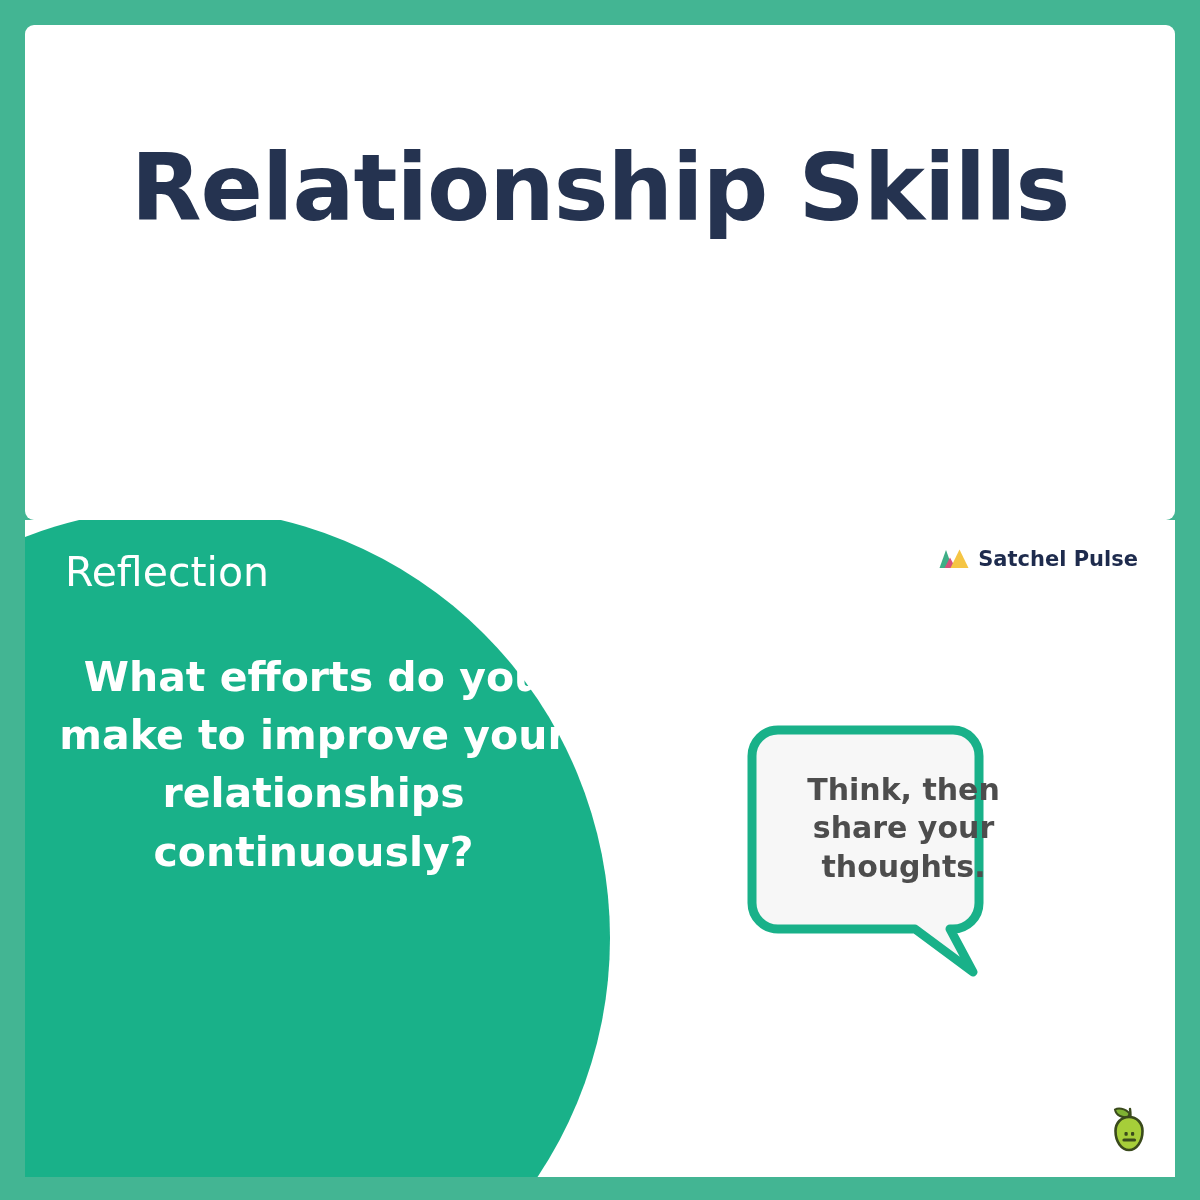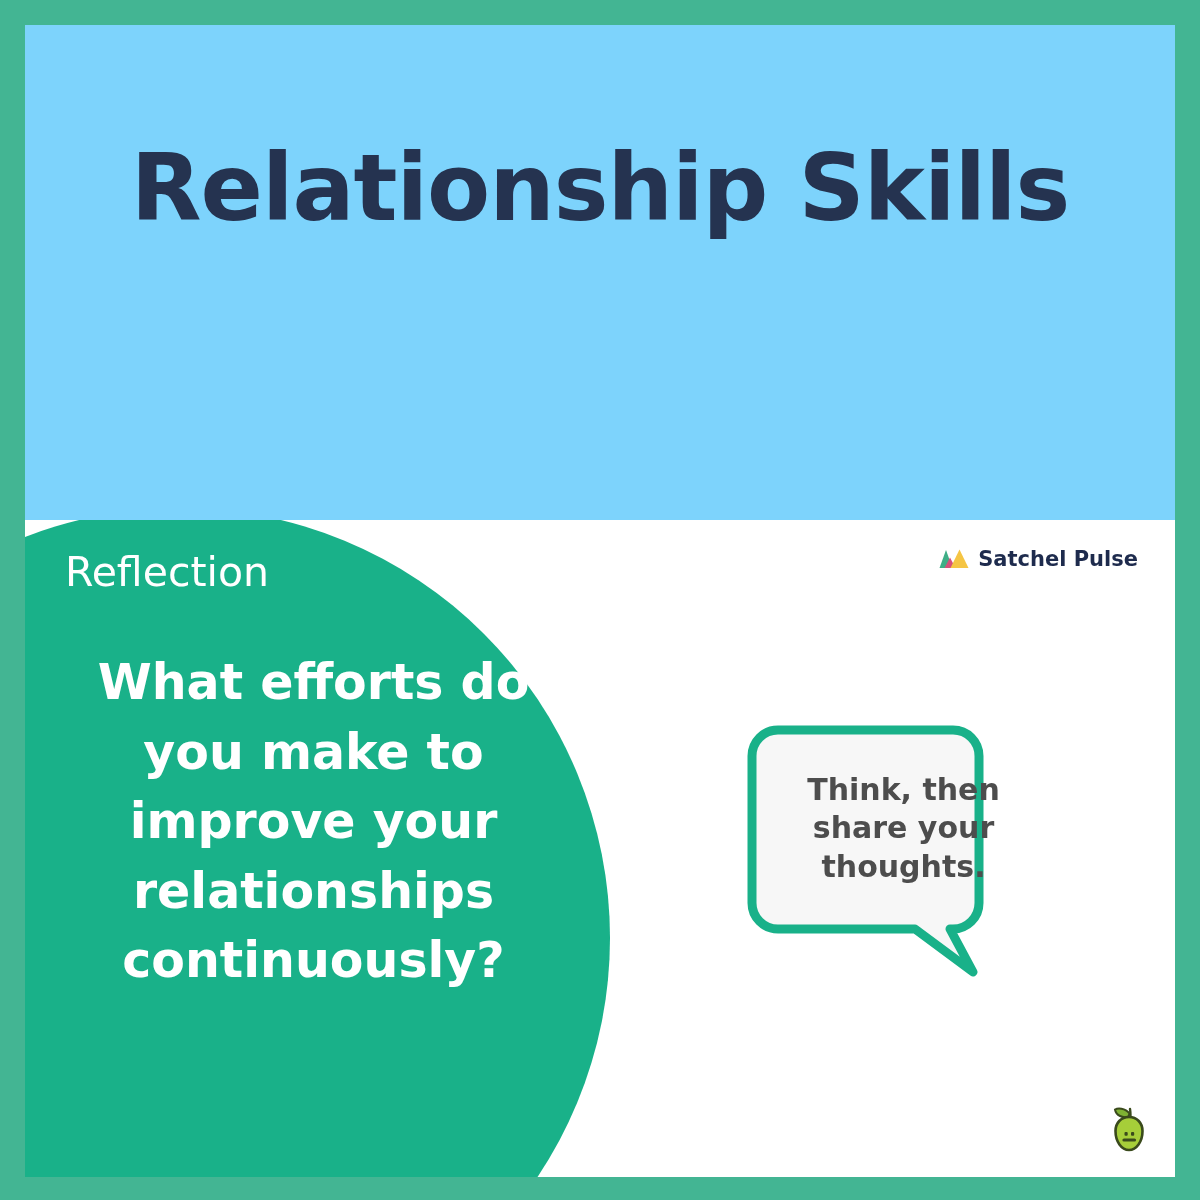--- a/index.html
+++ b/index.html
@@ -23,26 +23,27 @@
     box-sizing: border-box;
   }
 
   
   #header-band {
     position: absolute;
     left: 25px;
     top: 25px;
     width: 1150px;
     height: 495px;
-    background: #7dd3fc;
+    background: #ffffff;
     display: flex;
     flex-direction: column;
     align-items: center;
     justify-content: flex-start;
     box-sizing: border-box;
+    border-radius: 9px;
   }
 
   #poster-title {
     margin: 0;
     padding: 0;
     color: #253350;
     font-family: "DejaVu Sans", sans-serif;
     font-weight: bold;
     font-size: 92px;
     line-height: 1;
@@ -111,21 +112,21 @@
   }
 
   #reflection-question {
     position: absolute;
     left: 26px;
     top: 128px;
     width: 525px;
     color: #ffffff;
     font-family: "DejaVu Sans", sans-serif;
     font-weight: bold;
-    font-size: 49px;
+    font-size: 41px;
     line-height: 1.42;
     text-align: center;
   }
 
   
   #brand-logo {
     position: absolute;
     right: 37px;
     top: 28px;
     display: flex;

